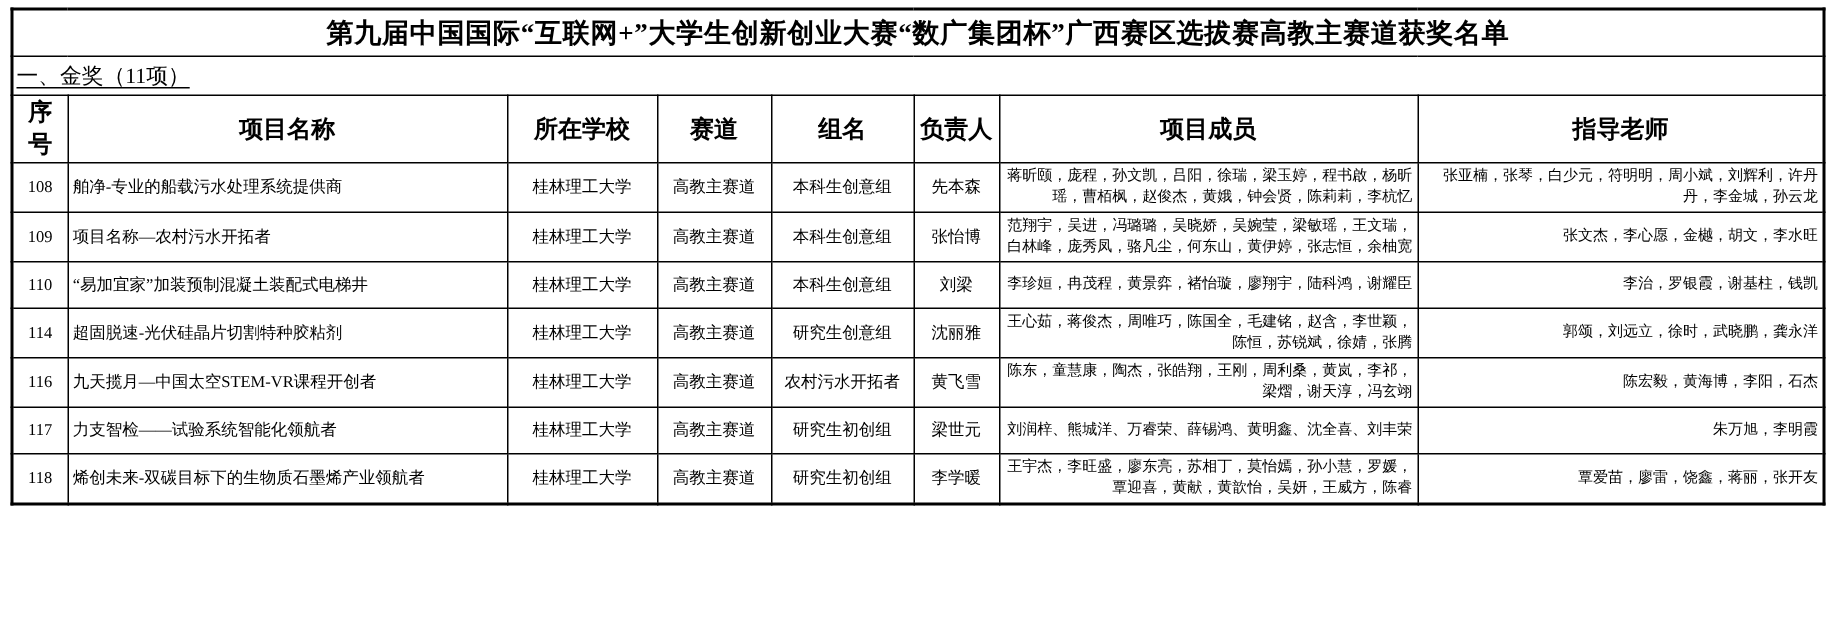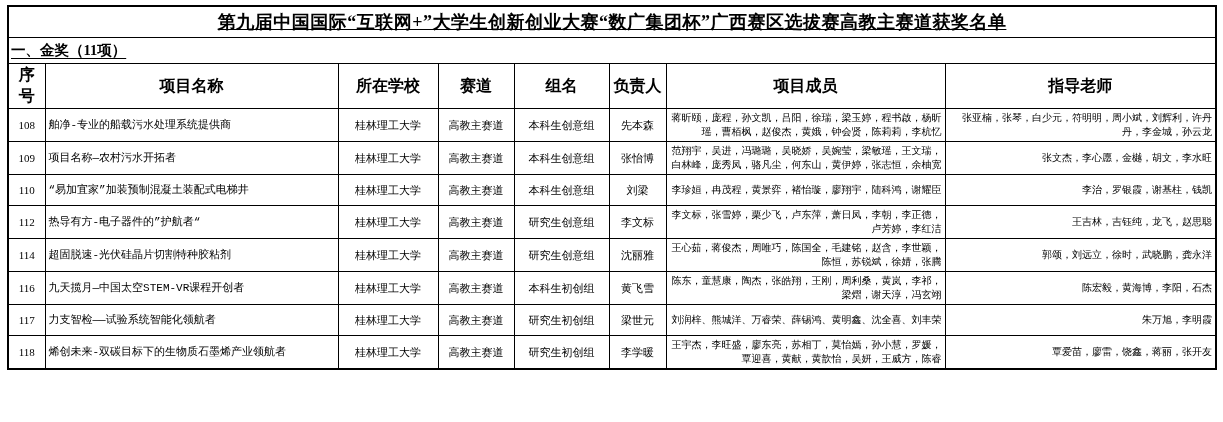--- a/index.html
+++ b/index.html
@@ -26,30 +26,29 @@
     overflow: hidden;
     word-break: break-all;
   }
   th.doc-title {
     font-size: 18px;
     font-weight: bold;
     text-align: center;
     height: 28px;
     padding: 1px 2px;
     letter-spacing: 0.5px;
-    text-decoration: underline;
   }
   th.section-cell {
     text-align: left;
     height: 22px;
     padding: 1px 2px 2px 2px;
   }
   th.section-cell span {
     font-size: 14.5px;
-    font-weight: bold;
+    font-weight: normal;
     text-decoration: underline;
     text-underline-offset: 3px;
   }
   tr.header-row th {
     font-size: 16px;
     font-weight: bold;
     text-align: center;
     height: 20px;
     padding: 1px 2px;
   }
@@ -57,21 +56,21 @@
     font-size: 11px;
     line-height: 14px;
     padding: 2px 3px;
     height: 26px;
     vertical-align: middle;
   }
   td.col-no, td.col-school, td.col-track, td.col-group, td.col-leader {
     text-align: center;
     padding: 2px 1px;
   }
-  td.col-project { text-align: left; font-family: Liberation Mono, monospace; }
+  td.col-project { text-align: left; }
   td.col-members, td.col-advisors {
     text-align: right;
     font-size: 10px;
     line-height: 14px;
   }
 </style>
 </head>
 <body>
 
 <div class="sheet">
@@ -131,45 +130,35 @@
           <td class="col-no">110</td>
           <td class="col-project">“易加宜家”加装预制混凝土装配式电梯井</td>
           <td class="col-school">桂林理工大学</td>
           <td class="col-track">高教主赛道</td>
           <td class="col-group">本科生创意组</td>
           <td class="col-leader">刘梁</td>
           <td class="col-members">李珍姮，冉茂程，黄景弈，褚怡璇，廖翔宇，陆科鸿，谢耀臣</td>
           <td class="col-advisors">李治，罗银霞，谢基柱，钱凯</td>
         </tr>
         <tr>
-          <td class="col-no">112</td>
-          <td class="col-project">热导有方-电子器件的”护航者“</td>
-          <td class="col-school">桂林理工大学</td>
-          <td class="col-track">高教主赛道</td>
-          <td class="col-group">研究生创意组</td>
-          <td class="col-leader">李文标</td>
-          <td class="col-members">李文标，张雪婷，栗少飞，卢东萍，萧日凤，李朝，李正德，卢芳婷，李红洁</td>
-          <td class="col-advisors">王吉林，吉钰纯，龙飞，赵思聪</td>
-        </tr>
-        <tr>
           <td class="col-no">114</td>
           <td class="col-project">超固脱速-光伏硅晶片切割特种胶粘剂</td>
           <td class="col-school">桂林理工大学</td>
           <td class="col-track">高教主赛道</td>
           <td class="col-group">研究生创意组</td>
           <td class="col-leader">沈丽雅</td>
           <td class="col-members">王心茹，蒋俊杰，周唯巧，陈国全，毛建铭，赵含，李世颖，陈恒，苏锐斌，徐婧，张腾</td>
           <td class="col-advisors">郭颂，刘远立，徐时，武晓鹏，龚永洋</td>
         </tr>
         <tr>
           <td class="col-no">116</td>
           <td class="col-project">九天揽月—中国太空STEM-VR课程开创者</td>
           <td class="col-school">桂林理工大学</td>
           <td class="col-track">高教主赛道</td>
-          <td class="col-group">本科生初创组</td>
+          <td class="col-group">农村污水开拓者</td>
           <td class="col-leader">黄飞雪</td>
           <td class="col-members">陈东，童慧康，陶杰，张皓翔，王刚，周利桑，黄岚，李祁，梁熠，谢天淳，冯玄翊</td>
           <td class="col-advisors">陈宏毅，黄海博，李阳，石杰</td>
         </tr>
         <tr>
           <td class="col-no">117</td>
           <td class="col-project">力支智检——试验系统智能化领航者</td>
           <td class="col-school">桂林理工大学</td>
           <td class="col-track">高教主赛道</td>
           <td class="col-group">研究生初创组</td>

